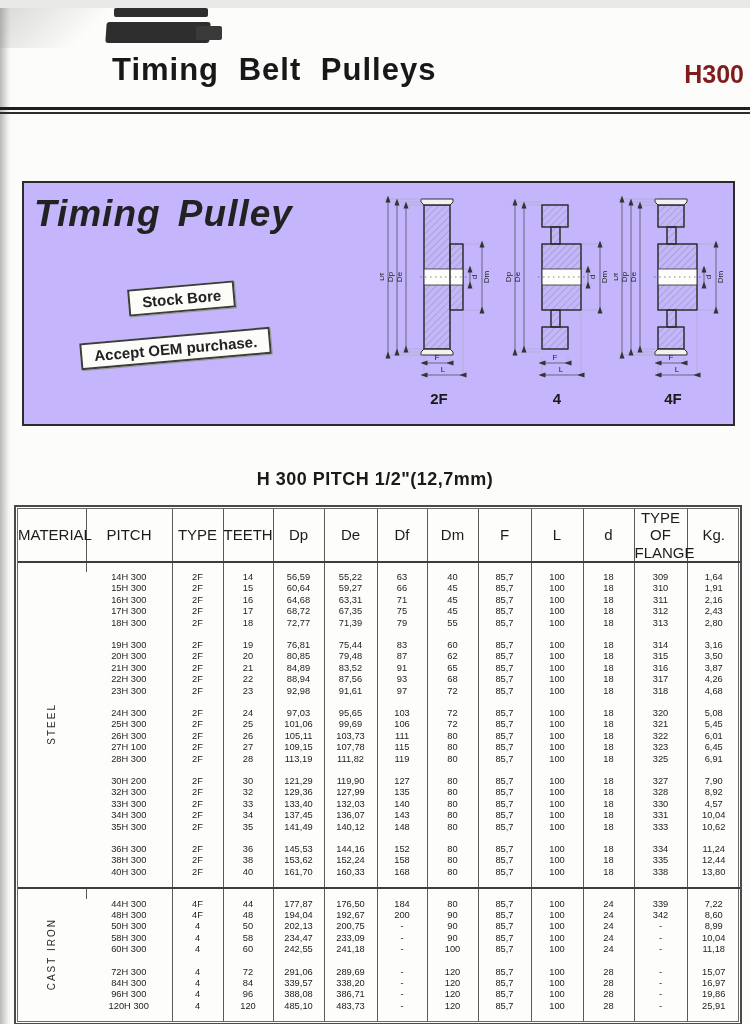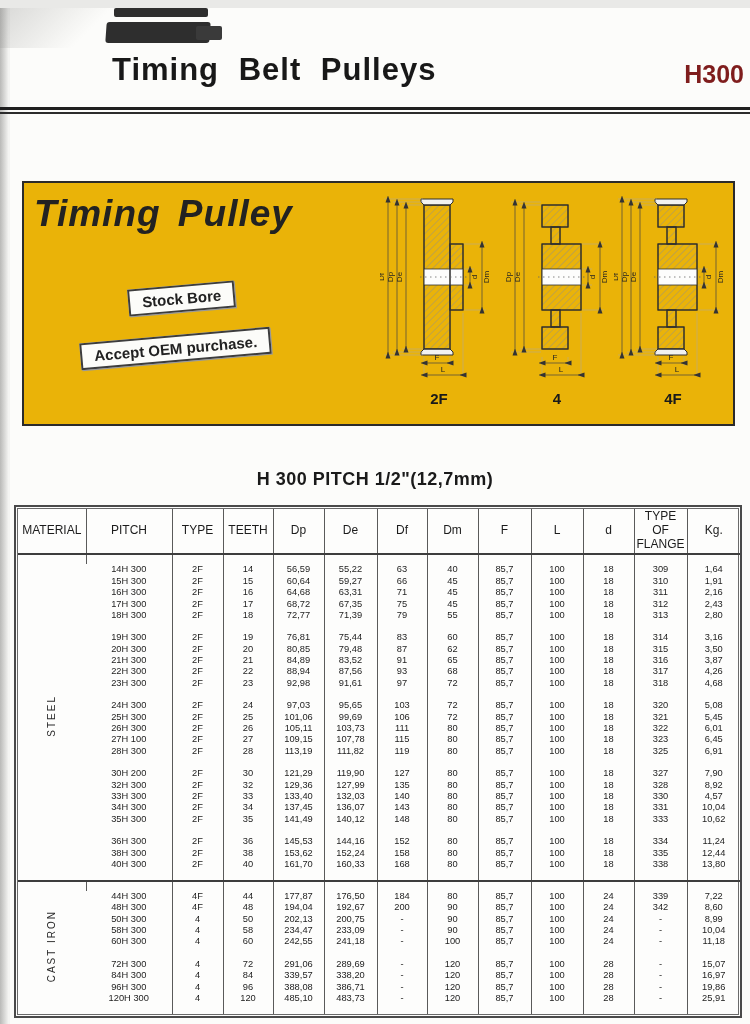--- a/index.html
+++ b/index.html
@@ -18,41 +18,41 @@
   .blob3{left:196px;top:18px;width:26px;height:14px;background:#3a3a3a;border-radius:2px;}
 
   .page-title{position:absolute;left:112px;top:44px;font-size:31px;font-weight:bold;
     letter-spacing:1px;word-spacing:10px;color:#181818;}
   .page-code{position:absolute;right:6px;top:52px;font-size:25px;font-weight:bold;color:#7f1d1d;}
   .rule{position:absolute;left:0;top:99px;width:750px;}
   .rule .r1{height:3px;background:#1f1f1f;}
   .rule .r2{height:2px;background:#2c2c2c;margin-top:2px;}
 
   .promo-box{position:absolute;left:22px;top:173px;width:709px;height:241px;
-    border:2px solid #2b2b2b;background:#eab308;}
+    border:2px solid #2b2b2b;background:#c4b5fd;}
   .promo-title{position:absolute;left:10px;top:10px;font-size:37px;font-weight:bold;
     font-style:italic;letter-spacing:1px;word-spacing:6px;color:#222;}
   .promo-sub{position:absolute;left:162px;top:62px;font-size:21px;color:#333;letter-spacing:1px;}
   .badge{position:absolute;border:2px solid #3d3d3d;background:#fcfcf9;
     font-weight:bold;font-size:15px;color:#222;padding:3px 12px;white-space:nowrap;
     box-shadow:1px 1px 0 #999;}
   .badge1{left:104px;top:102px;transform:rotate(-5deg);}
   .badge2{left:56px;top:152px;transform:rotate(-5deg);}
   .pulley{position:absolute;top:10px;width:118px;}
   .pulley .caption{text-align:center;font-weight:bold;font-size:15px;margin-top:1px;color:#1a1a1a;}
   .pulley svg{display:block;}
   .pulley text{font-family:"Liberation Sans","DejaVu Sans",sans-serif;}
 
   .table-title{position:absolute;left:0;top:461px;width:750px;text-align:center;
     font-size:18px;font-weight:bold;letter-spacing:.5px;color:#1a1a1a;}
   .table-outer{position:absolute;left:14px;top:497px;width:722px;
     border:2px solid #4a4a4a;padding:1px;background:#fdfdfc;}
   .table-inner{border:1px solid #6a6a6a;}
   table{border-collapse:collapse;table-layout:fixed;width:100%;}
-  th{height:44px;font-size:12px;font-weight:normal;color:#1c1c1c;
+  th{height:44px;font-size:15px;font-weight:normal;color:#1c1c1c;
      border-left:1px solid #5a5a5a;border-bottom:2px solid #3d3d3d;
      vertical-align:middle;line-height:1.15;padding:0;}
   th:first-child{border-left:none;}
   td{border-left:1px solid #5a5a5a;font-size:9.3px;text-align:center;
      vertical-align:middle;padding:0;line-height:1;color:#1c1c1c;}
   td:first-child{border-left:none;}
   tr.pad td{height:5px;}
   tr.tail td{height:9px;}
   tr.gap td{height:11px;}
   tr.data td{height:11.4px;}

